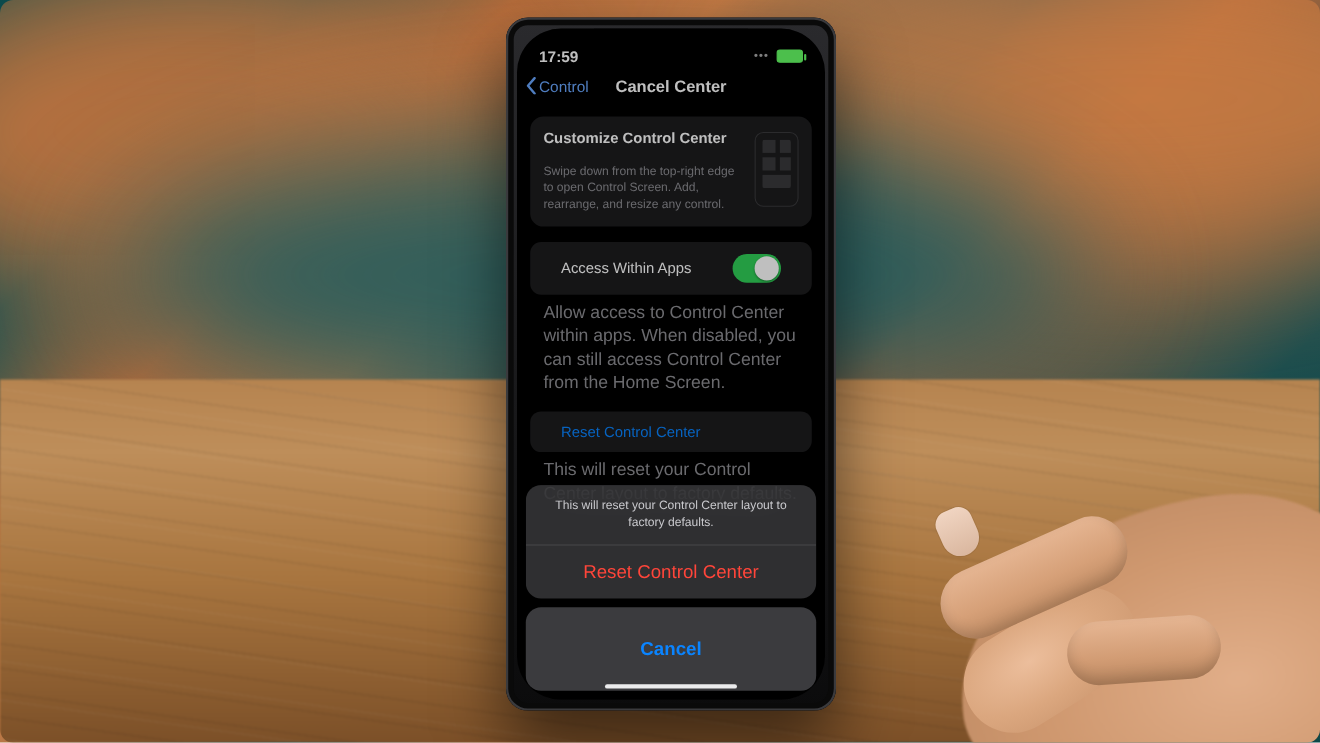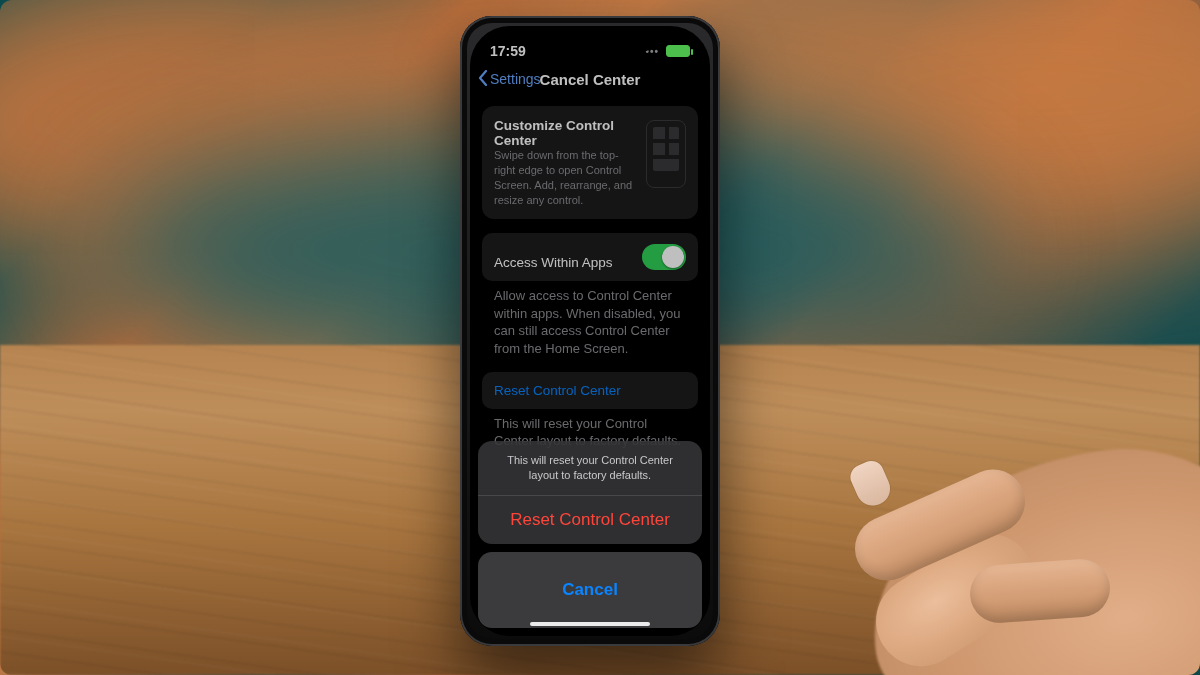--- a/index.html
+++ b/index.html
@@ -91,23 +91,23 @@
     background: linear-gradient(180deg,#f0d4c1,#dab79f);
     right: 402px; bottom: 169px; transform: rotate(-24deg);
     box-shadow: 0 0 0 1px rgba(0,0,0,0.06);
   }
 
   
   .phone-wrap {
     position: absolute;
     top: 16px;
     left: 460px;
-    width: 260px;
+    width: 300px;
     height: 630px;
-    border-radius: 32px;
+    border-radius: 20px;
     background: linear-gradient(180deg,#2a2a2d,#0b0b0c);
     box-shadow:
       0 30px 60px rgba(0,0,0,0.55),
       inset 0 0 0 2px #3a3a3d,
       inset 0 0 0 7px #0a0a0a;
     padding: 10px;
   }
   .screen {
     position: relative;
     width: 100%;
@@ -147,52 +147,52 @@
 
   .content { padding: 6px 12px 0 12px; font-size: 12px; }
   .card {
     background: #1c1c1e;
     border-radius: 12px;
     padding: 12px;
     display:flex; gap:10px;
     margin-bottom: 14px;
   }
   .card .txt { flex:1; }
-  .card-title { font-size: 13.5px; font-weight: 600; margin-bottom: 0; }
+  .card-title { font-size: 13.5px; font-weight: 600; margin-bottom: 16px; }
   .card-desc { font-size: 11px; color: #8e8e93; line-height: 1.35; }
   .mini-phone {
     width: 40px; height: 68px; border:1.5px solid #3a3a3c; border-radius: 8px;
     position: relative; flex: 0 0 auto; margin-top:2px;
   }
   .mini-phone::before {
     content:""; position:absolute; top:6px; left:6px; right:6px; bottom:16px;
     background:
       linear-gradient(#3a3a3c,#3a3a3c) 0 0/12px 12px no-repeat,
       linear-gradient(#3a3a3c,#3a3a3c) 16px 0/12px 12px no-repeat,
       linear-gradient(#3a3a3c,#3a3a3c) 0 16px/12px 12px no-repeat,
       linear-gradient(#3a3a3c,#3a3a3c) 16px 16px/12px 12px no-repeat,
       linear-gradient(#3a3a3c,#3a3a3c) 0 32px/28px 12px no-repeat;
     border-radius:2px;
   }
 
   .row {
     background:#1c1c1e; border-radius: 10px;
-    padding: 11px 12px;
-    display:flex; align-items:flex-end; justify-content:space-between;
+    padding: 11px 28px;
+    display:flex; align-items:center; justify-content:space-between;
     font-size: 13.5px;
   }
   .toggle {
     width: 44px; height: 26px; background:#30d158; border-radius: 26px;
     position: relative;
   }
   .toggle::after {
     content:""; position:absolute; right:2px; top:2px; width:22px; height:22px; background:#fff; border-radius:50%;
     box-shadow: 0 1px 2px rgba(0,0,0,0.4);
   }
-  .footer-note { font-size: 13px; color:#8e8e93; padding: 6px 12px 14px 12px; line-height:1.35; }
+  .footer-note { font-size: 16px; color:#8e8e93; padding: 6px 12px 14px 12px; line-height:1.35; }
 
   .row-link { color:#0a84ff; }
 
   
   .sheet {
     position: absolute;
     left: 8px; right: 8px; bottom: 8px;
     z-index: 30;
   }
   .sheet-group {
@@ -250,21 +250,21 @@
       </div>
     </div>
 
     <div class="nav">
       <div class="back">
         <span class="chev">
           <svg width="10" height="16" viewBox="0 0 10 16">
               <path d="M8 1 L2 8 L8 15" stroke="#6aa7ff" stroke-width="2.2" fill="none" stroke-linecap="round" stroke-linejoin="round"></path>
             </svg>
         </span>
-        <span>Settings</span>
+        <span>Control</span>
       </div>
       <div class="nav-title">Cancel Center</div>
     </div>
 
     <div class="content">
       <div class="card">
         <div class="txt">
           <div class="card-title">Customize Control Center</div>
           <div class="card-desc">Swipe down from the top-right edge to open Control Screen. Add, rearrange, and resize any control.</div>
         </div>

